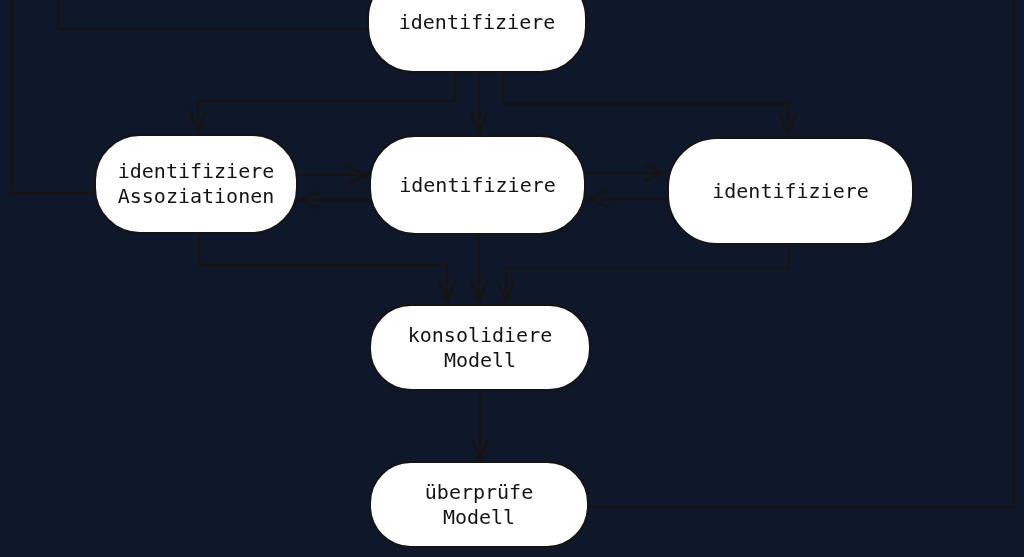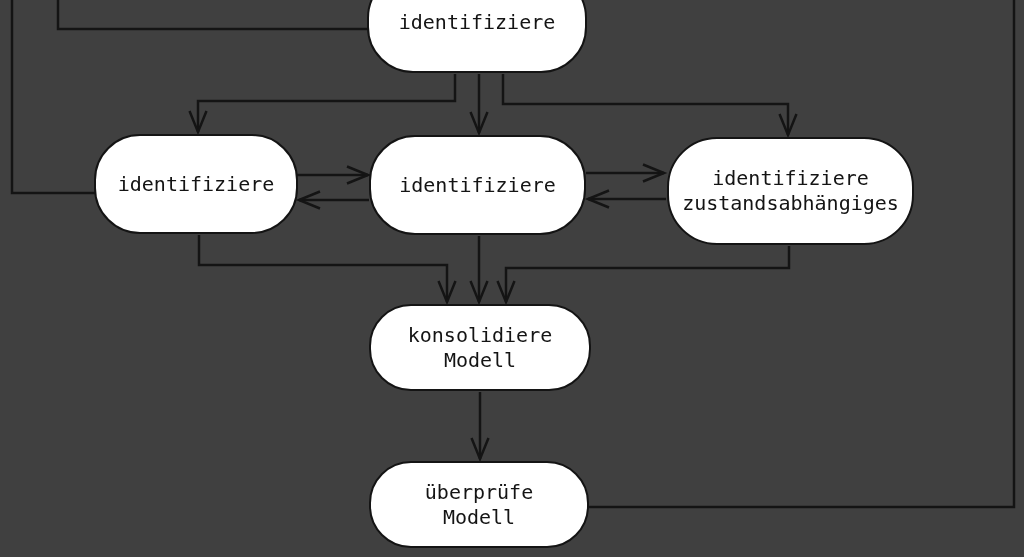--- a/index.html
+++ b/index.html
@@ -4,21 +4,21 @@
 <style>
   html, body {
     margin: 0;
     padding: 0;
     background: #ffffff;
   }
   .stage {
     position: relative;
     width: 1024px;
     height: 557px;
-    background: #404040;
+    background: #0f172a;
     overflow: hidden;
     font-family: "DejaVu Sans Mono", "Liberation Mono", monospace;
   }
   svg.wires {
     position: absolute;
     left: 0;
     top: 0;
     z-index: 1;
   }
   .wire {
@@ -81,29 +81,29 @@
 
     <polyline class="wire" points="589,507 1014,507 1014,0"></polyline>
   </svg>
 
   <div class="node n-interaktionen">
     <div class="nline">identifiziere</div>
   </div>
 
   <div class="node n-assoziationen">
     <div class="nline">identifiziere</div>
+    <div class="nline">Assoziationen</div>
   </div>
 
   <div class="node n-attribute">
     <div class="nline">identifiziere</div>
   </div>
 
   <div class="node n-verhalten">
     <div class="nline">identifiziere</div>
-    <div class="nline">zustandsabhängiges</div>
   </div>
 
   <div class="node n-konsolidiere">
     <div class="nline">konsolidiere</div>
     <div class="nline">Modell</div>
   </div>
 
   <div class="node n-ueberpruefe">
     <div class="nline">überprüfe</div>
     <div class="nline">Modell</div>

